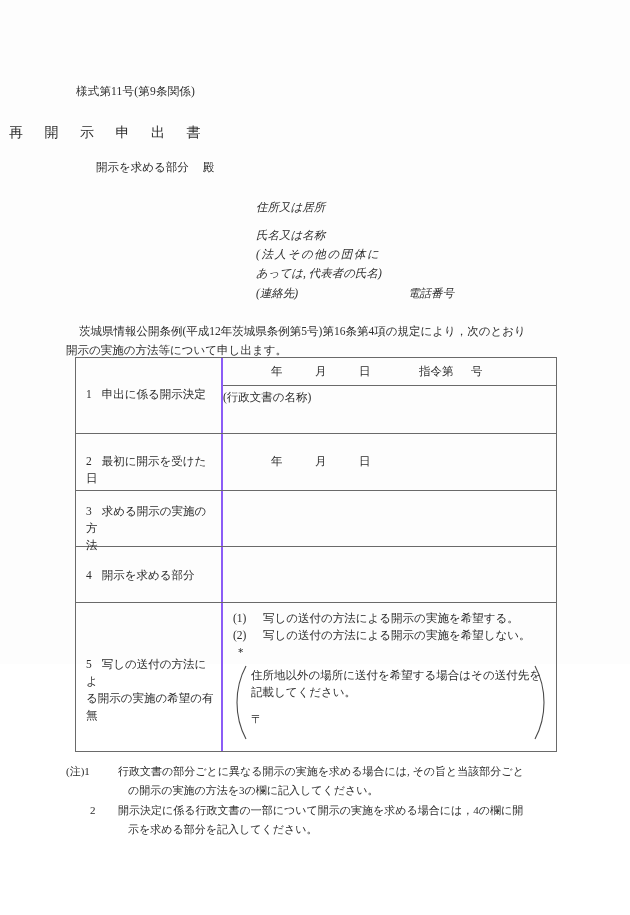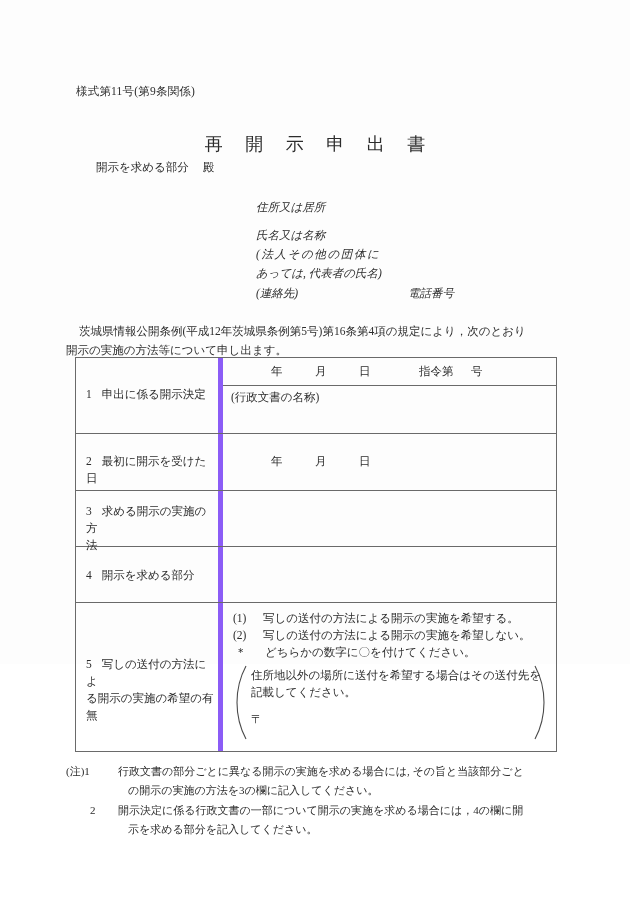--- a/index.html
+++ b/index.html
@@ -30,24 +30,23 @@
     position: absolute;
     left: 76px;
     top: 84px;
     font-size: 11.5px;
     letter-spacing: 0.2px;
     white-space: nowrap;
   }
   .doc-title {
     position: absolute;
     left: 0;
-    top: 132px;
+    top: 124px;
     width: 630px;
-    text-align: center;
-    font-size: 18px;
+    font-size: 14px;
     letter-spacing: 9px;
     text-indent: 9px;
     white-space: nowrap;
   }
   .addressee {
     position: absolute;
     left: 96px;
     top: 160px;
     font-size: 11.5px;
     white-space: nowrap;
@@ -105,21 +104,21 @@
   }
   .tbl .row {
     display: flex;
     border-bottom: 1px solid #6a6a6a;
     box-sizing: border-box;
   }
   .tbl .row:last-child { border-bottom: none; }
   .tbl .cell-l {
     width: 147px;
     flex: 0 0 147px;
-    border-right: 5px solid #8b5cf6;
+    border-right: 2px solid #8b5cf6;
     box-sizing: border-box;
     position: relative;
     font-size: 11.5px;
     line-height: 17px;
   }
   .tbl .cell-r {
     flex: 1 1 auto;
     box-sizing: border-box;
     position: relative;
     font-size: 11.5px;
@@ -151,21 +150,21 @@
   .dl-order { left: 196px; }
   .dl-no    { left: 248px; }
   .row1 .inner-div {
     position: absolute;
     left: 0; right: 0;
     top: 27px;
     border-top: 1px solid #6a6a6a;
   }
   .row1 .docname {
     position: absolute;
-    left: 8px; top: 31px;
+    left: 0; top: 31px;
     white-space: nowrap;
   }
 
   
   .row2 { height: 57px; }
   .row2 .cell-l .lbl-txt { top: 19px; }
   .row2 .date-line {
     position: absolute;
     left: 0; top: 19px;
     width: 100%;
@@ -346,21 +345,20 @@
           <div class="opt">
             <span class="mk">(1)</span>
             <span>写しの送付の方法による開示の実施を希望する。</span>
           </div>
           <div class="opt">
             <span class="mk">(2)</span>
             <span>写しの送付の方法による開示の実施を希望しない。</span>
           </div>
           <div class="opt">
             <span class="mk star">＊</span>
-            <span>どちらかの数字に〇を付けてください。</span>
           </div>
         </div>
 
         <div class="bracket-box">
           <div class="par left">
             <svg width="13" height="75" viewBox="0 0 13 75" xmlns="http://www.w3.org/2000/svg">
               <path d="M11 1 C4 14, 2 28, 2 37.5 C2 47, 4 61, 11 74" fill="none" stroke="#4a4a4a" stroke-width="1.1"></path>
             </svg>
           </div>
           <div class="par right">

